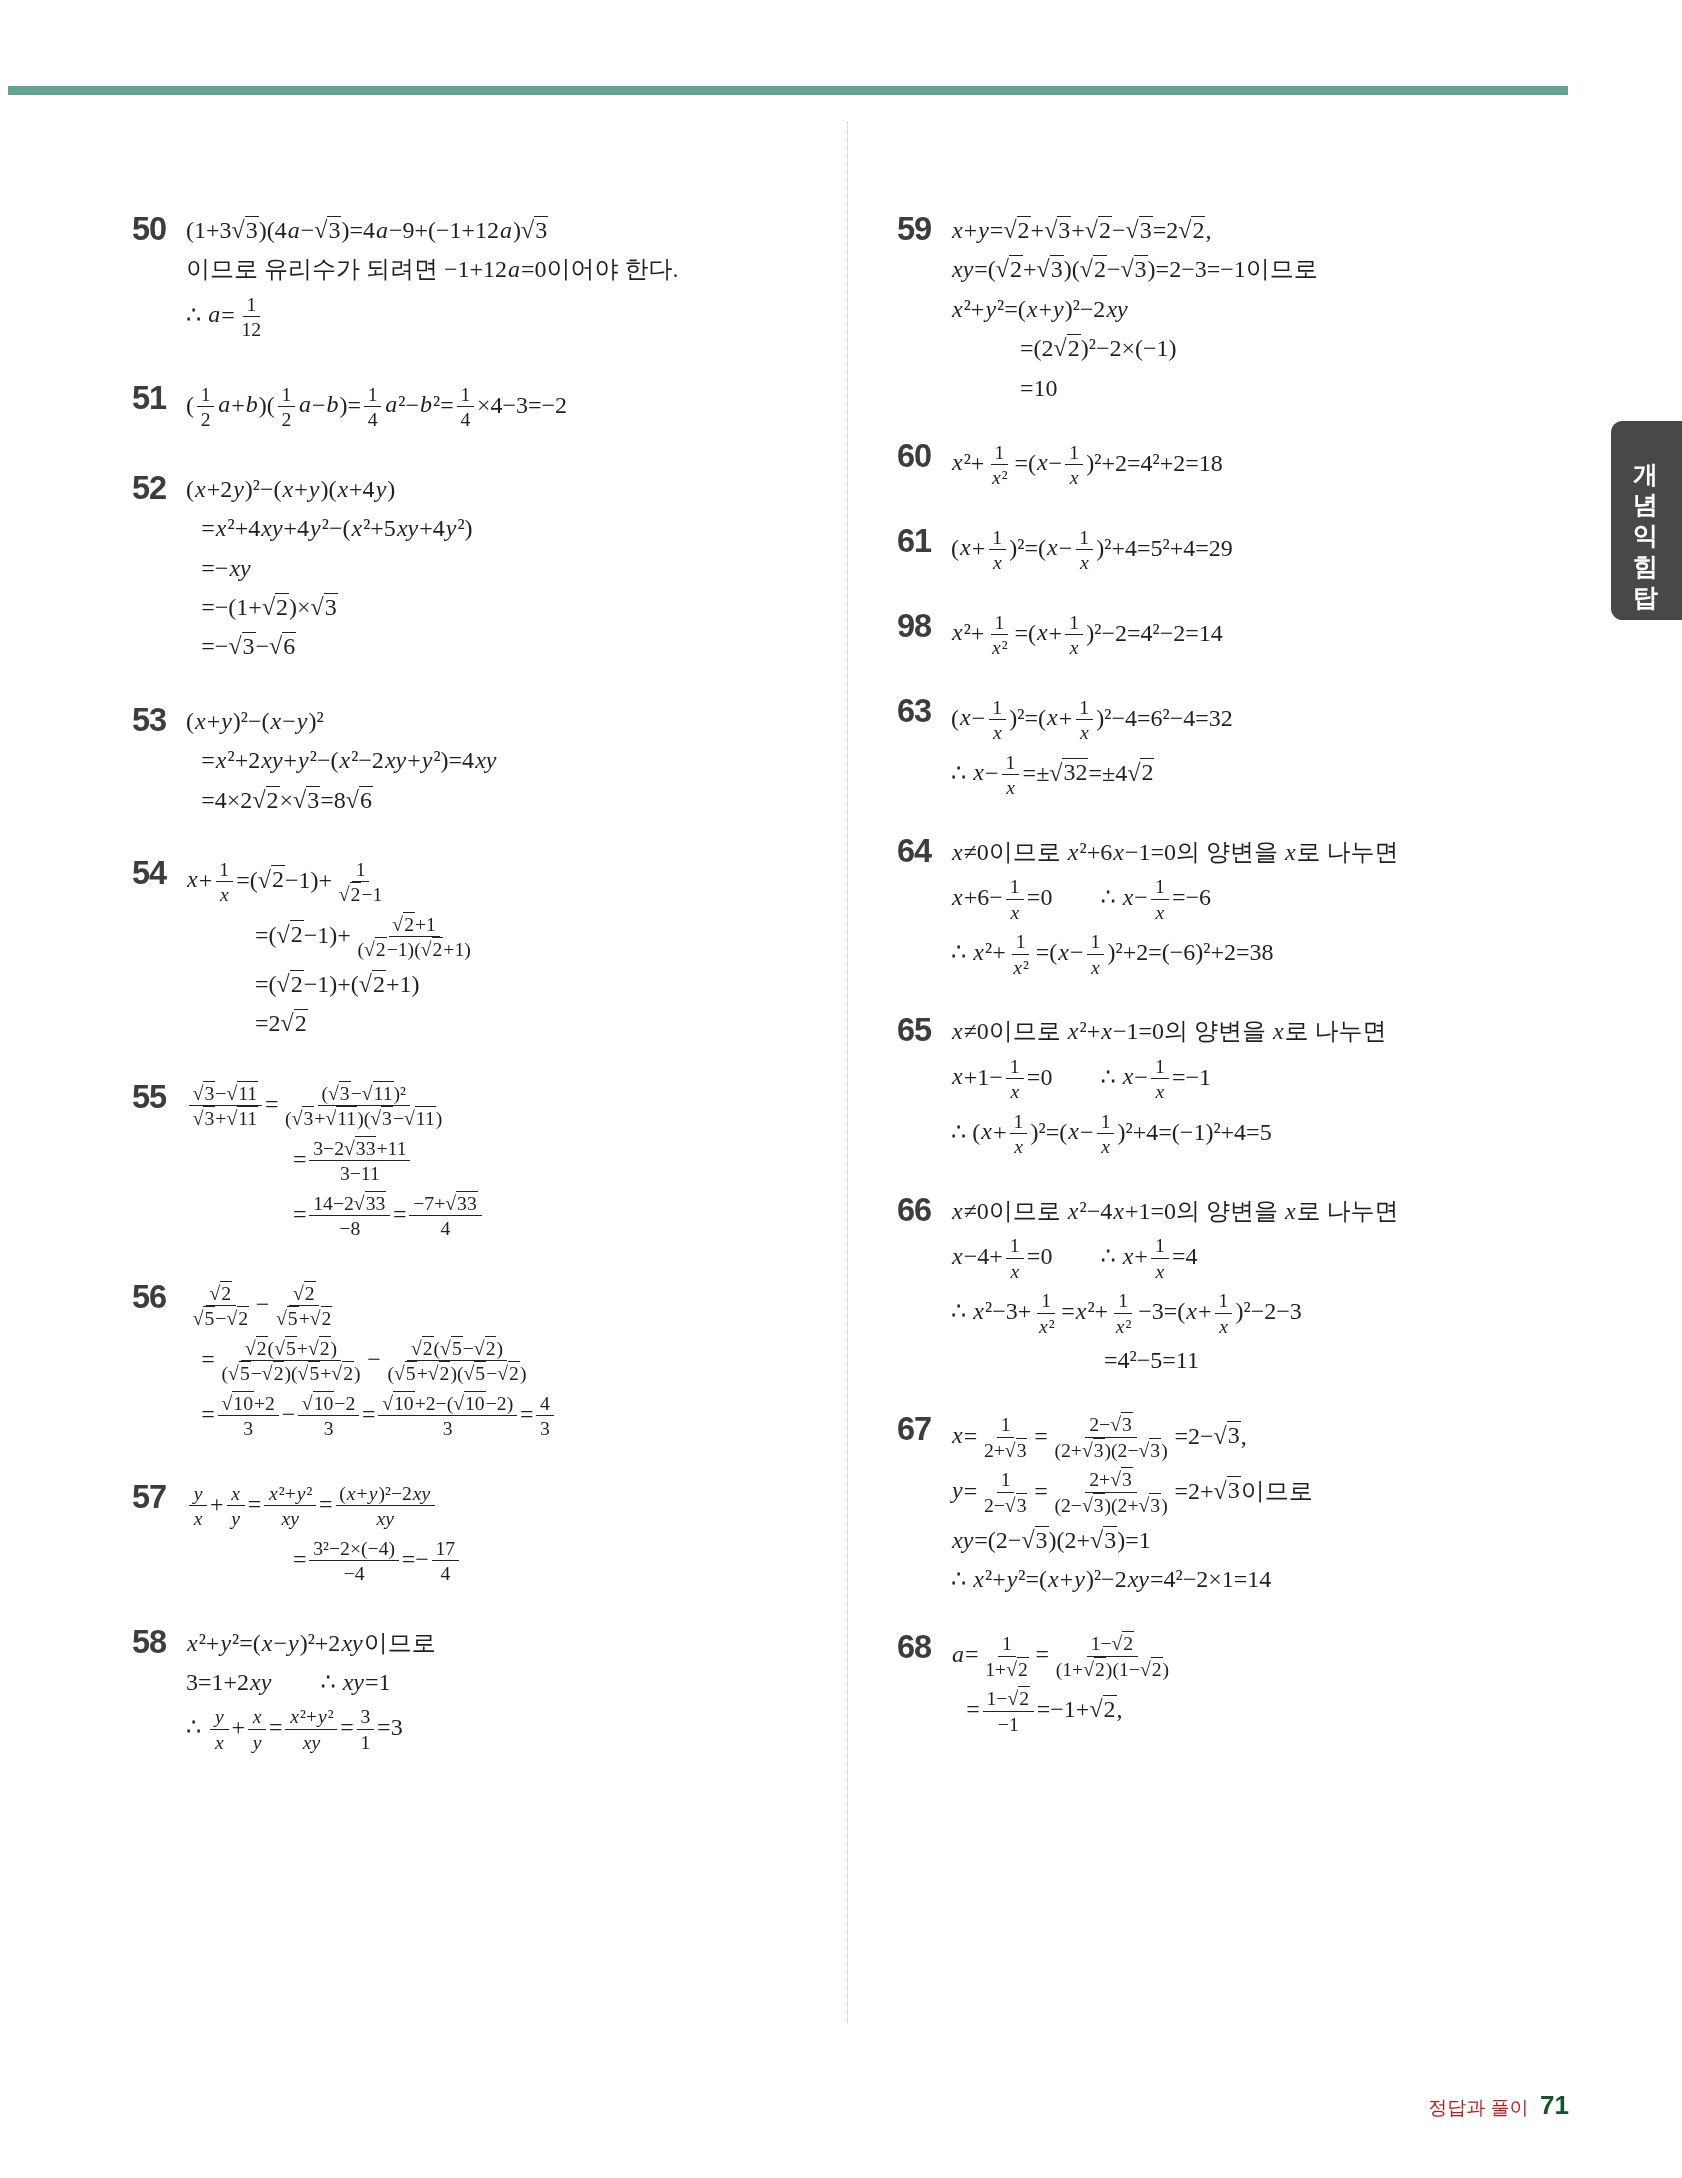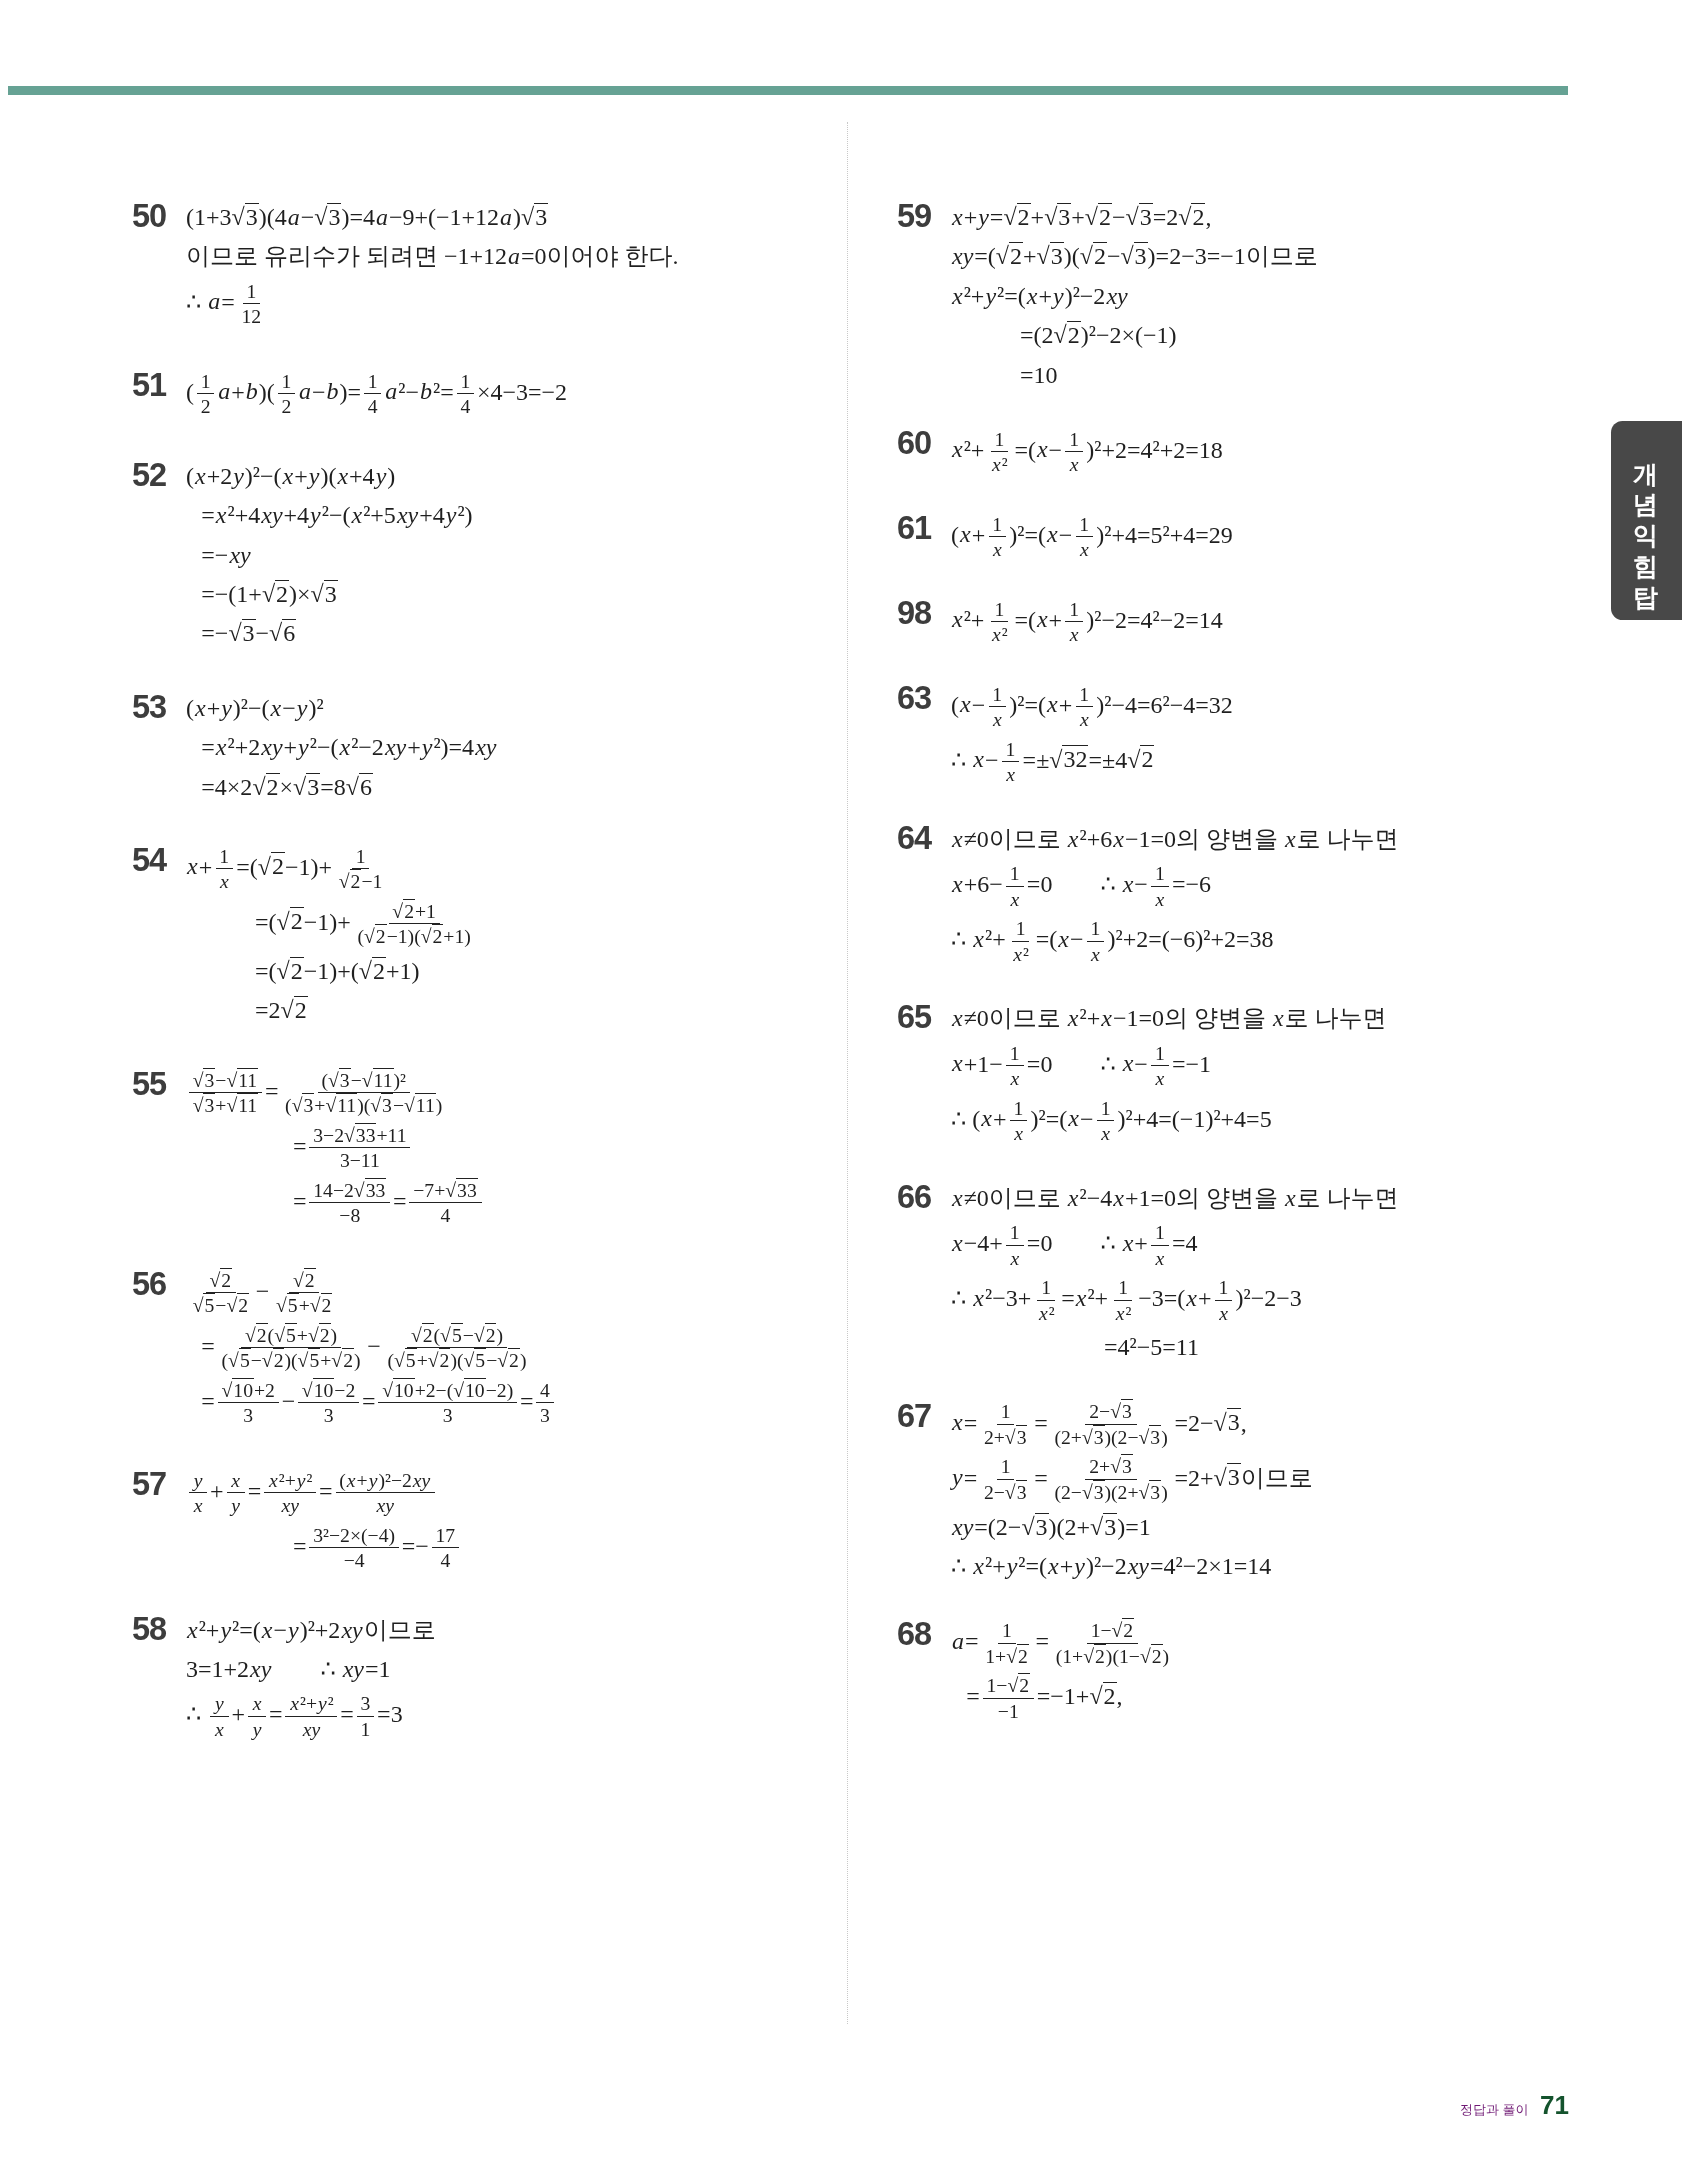--- a/index.html
+++ b/index.html
@@ -5,21 +5,21 @@
   * { margin:0; padding:0; box-sizing:border-box; }
   html,body { background:#ffffff; }
   body {
     width:1682px; height:2178px; position:relative; overflow:hidden;
     font-family:"Liberation Serif","DejaVu Serif",serif;
     color:#1f1f1f;
   }
   .page { position:absolute; inset:0; }
   .accent-bar { position:absolute; top:86px; left:7.6px; width:1560px; height:8.6px; background:#66a294; }
   .divider { position:absolute; left:847px; top:122px; height:1902px; border-left:1.9px dotted #c8c8c8; }
-  .col { position:absolute; top:197px; }
+  .col { position:absolute; top:210px; }
   .col-left  { left:132px; width:704px; }
   .col-right { left:897px; width:684px; }
   .problem { display:flex; align-items:flex-start; margin-bottom:34px; }
   .col-right .problem { margin-bottom:29px; }
   .pnum {
     flex:0 0 54px; width:54px;
     font-family:"Liberation Sans","DejaVu Sans",sans-serif;
     font-weight:700; font-size:32.5px; line-height:1.2; color:#3d3d3d; letter-spacing:-1px;
   }
   .plines { flex:1; font-size:24px; line-height:1.6; }
@@ -46,21 +46,21 @@
   .side-tab span {
     writing-mode:vertical-rl; color:#ffffff;
     font-family:"Liberation Sans","DejaVu Sans",sans-serif;
     font-weight:700; font-size:25px; letter-spacing:5.7px;
   }
   .footer {
     position:absolute; right:113px; top:2090px;
     display:flex; align-items:baseline; gap:11.5px;
     font-family:"Liberation Sans","DejaVu Sans",sans-serif;
   }
-  .footer .flabel { font-size:13px; color:#701a75; }
+  .footer .flabel { font-size:19px; color:#b91c1c; }
   .footer .fpage  { font-size:26px; font-weight:700; color:#14532d; }
 </style>
 </head>
 <body>
 
 <div class="page">
 
   <div class="accent-bar" style="background: rgb(102, 162, 148);"></div>
 
   <div class="divider"></div>

